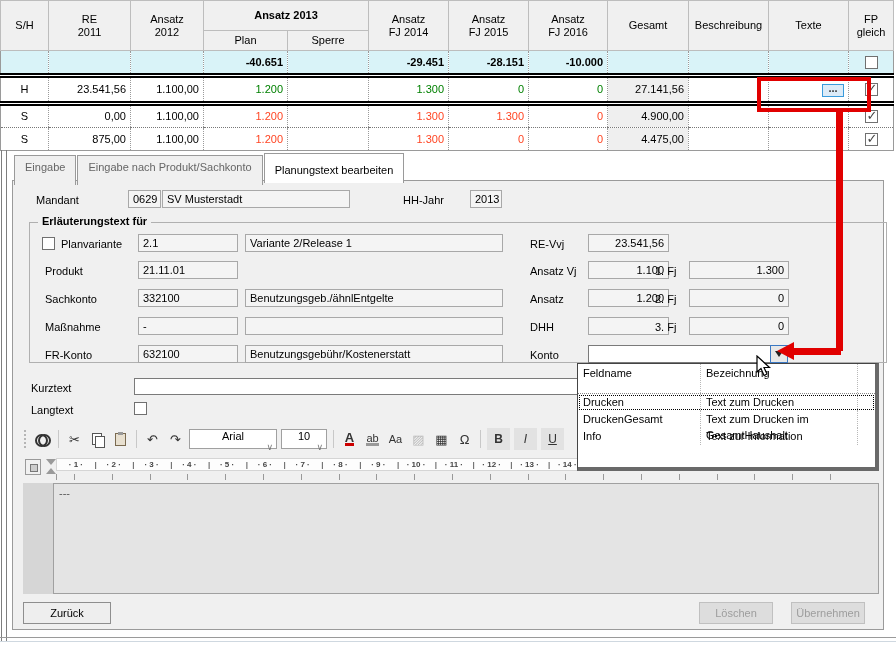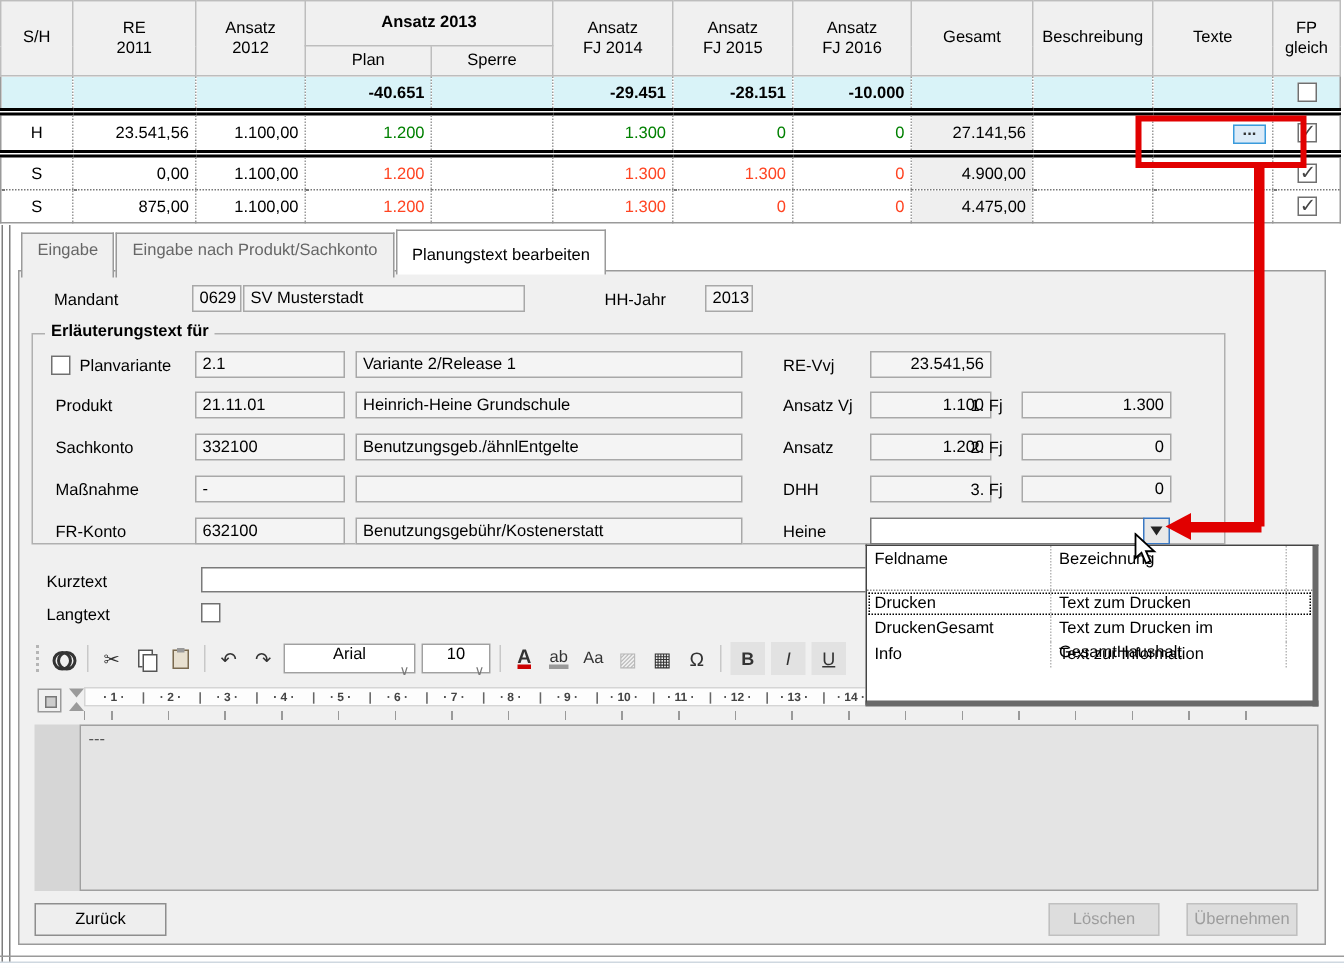--- a/index.html
+++ b/index.html
@@ -31,21 +31,21 @@
   
   #splitter-left { position:absolute; left:1px; top:150px; width:6px; height:492px; border-left:1px solid #7e7e7e; border-right:1px solid #7e7e7e; }
   #tabs { position:absolute; left:14px; top:155px; display:flex; z-index:5; }
   .tab { border:1px solid #9a9a9a; border-bottom:none; background:#f0f0f0; color:#666; padding:5px 10px 4px; margin-right:1px; }
   .tab.active { background:#fff; color:#000; position:relative; top:-2px; padding-top:10px; padding-bottom:7px; z-index:6; }
   #tabpage { position:absolute; left:12px; top:180px; width:872px; height:450px; border:1px solid #9a9a9a; background:#f0f0f0; z-index:1; }
   .lbl { position:absolute; white-space:nowrap; }
   .field { position:absolute; border:1px solid #a8a8a8; background:#f4f4f4; padding:1px 4px; height:18px; line-height:14px; white-space:nowrap; overflow:hidden; }
   .field.num { text-align:right; }
   .field.white { background:#fff; border-color:#7a7a7a; }
-  #groupbox { position:absolute; left:8px; top:41px; width:796px; height:141px; border:1px solid #b0b0b0; }
+  #groupbox { position:absolute; left:16px; top:41px; width:858px; height:141px; border:1px solid #b0b0b0; }
   #groupbox-title { position:absolute; left:8px; top:-8px; background:#f0f0f0; padding:0 4px; font-weight:bold; }
   
   #toolbar { position:absolute; left:1px; top:244px; width:869px; height:28px; display:flex; align-items:center; padding-left:6px; }
   .tb-grip { width:3px; height:18px; border-left:2px dotted #b5b5b5; margin:0 4px; }
   .tb-sep { width:1px; height:18px; background:#c8c8c8; margin:0 4px; }
   .tb-btn { width:23px; height:22px; display:flex; align-items:center; justify-content:center; color:#333; font-size:13px; }
   .tb-btn.biu { background:#e2e2e2; font-size:12px; margin:0 2px; }
   .tb-btn.disabled { color:#b8b8b8; }
   .tb-combo { height:20px; border:1px solid #a0a0a0; background:#fff; display:flex; align-items:center; padding:0 3px; margin:0 2px; position:relative;flex-direction:column; }
   .tb-combo .chev { margin-left:auto; color:#777; font-size:9px; padding-left:6px; }
@@ -234,21 +234,20 @@
     <div id="groupbox">
       <div id="groupbox-title">Erläuterungstext für</div>
 
       <span class="cb" style="position:absolute; left:12px; top:14px;"></span>
       <div class="lbl" style="left:31px; top:15px;">Planvariante</div>
       <div class="field" style="left:108px; top:11px; width:100px;">2.1</div>
       <div class="field" style="left:215px; top:11px; width:258px;">Variante 2/Release 1</div>
 
       <div class="lbl" style="left:15px; top:42px;">Produkt</div>
       <div class="field" style="left:108px; top:38px; width:100px;">21.11.01</div>
-      <div class="field" style="left:215px; top:38px; width:258px;">Heinrich-Heine Grundschule</div>
 
       <div class="lbl" style="left:15px; top:70px;">Sachkonto</div>
       <div class="field" style="left:108px; top:66px; width:100px;">332100</div>
       <div class="field" style="left:215px; top:66px; width:258px;">Benutzungsgeb./ähnlEntgelte</div>
 
       <div class="lbl" style="left:15px; top:98px;">Maßnahme</div>
       <div class="field" style="left:108px; top:94px; width:100px;">-</div>
       <div class="field" style="left:215px; top:94px; width:258px;"></div>
 
       <div class="lbl" style="left:15px; top:126px;">FR-Konto</div>
@@ -266,21 +265,21 @@
       <div class="lbl" style="left:500px; top:70px;">Ansatz</div>
       <div class="field num" style="left:558px; top:66px; width:81px;">1.200</div>
       <div class="lbl" style="left:625px; top:70px;">2. Fj</div>
       <div class="field num" style="left:659px; top:66px; width:100px;">0</div>
 
       <div class="lbl" style="left:500px; top:98px;">DHH</div>
       <div class="field num" style="left:558px; top:94px; width:81px;"></div>
       <div class="lbl" style="left:625px; top:98px;">3. Fj</div>
       <div class="field num" style="left:659px; top:94px; width:100px;">0</div>
 
-      <div class="lbl" style="left:500px; top:126px;">Heine</div>
+      <div class="lbl" style="left:500px; top:126px;">Konto</div>
       <div class="field white" style="left:558px; top:122px; width:183px;"></div>
       <div id="feld-btn" style="left:740px; top:122px; width:18px; height:18px;"></div>
     </div>
 
     <div class="lbl" style="left:18px; top:201px;">Kurztext</div>
     <div class="field white" style="left:121px; top:197px; width:740px; height:17px;"></div>
     <div class="lbl" style="left:18px; top:223px;">Langtext</div>
     <span class="cb" style="position:absolute; left:121px; top:221px;"></span>
 
     <div id="toolbar">

